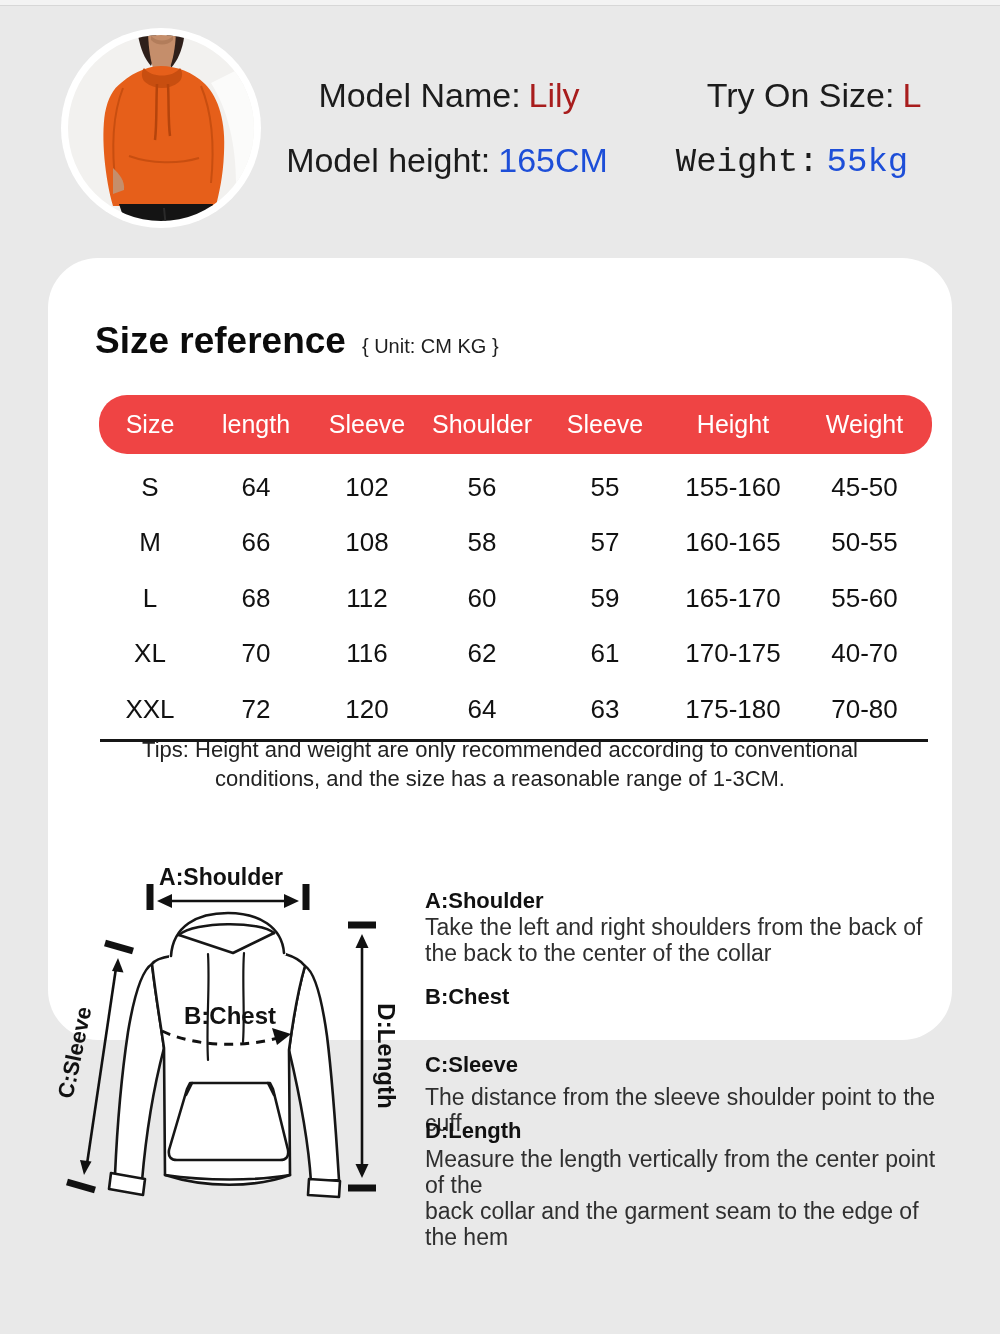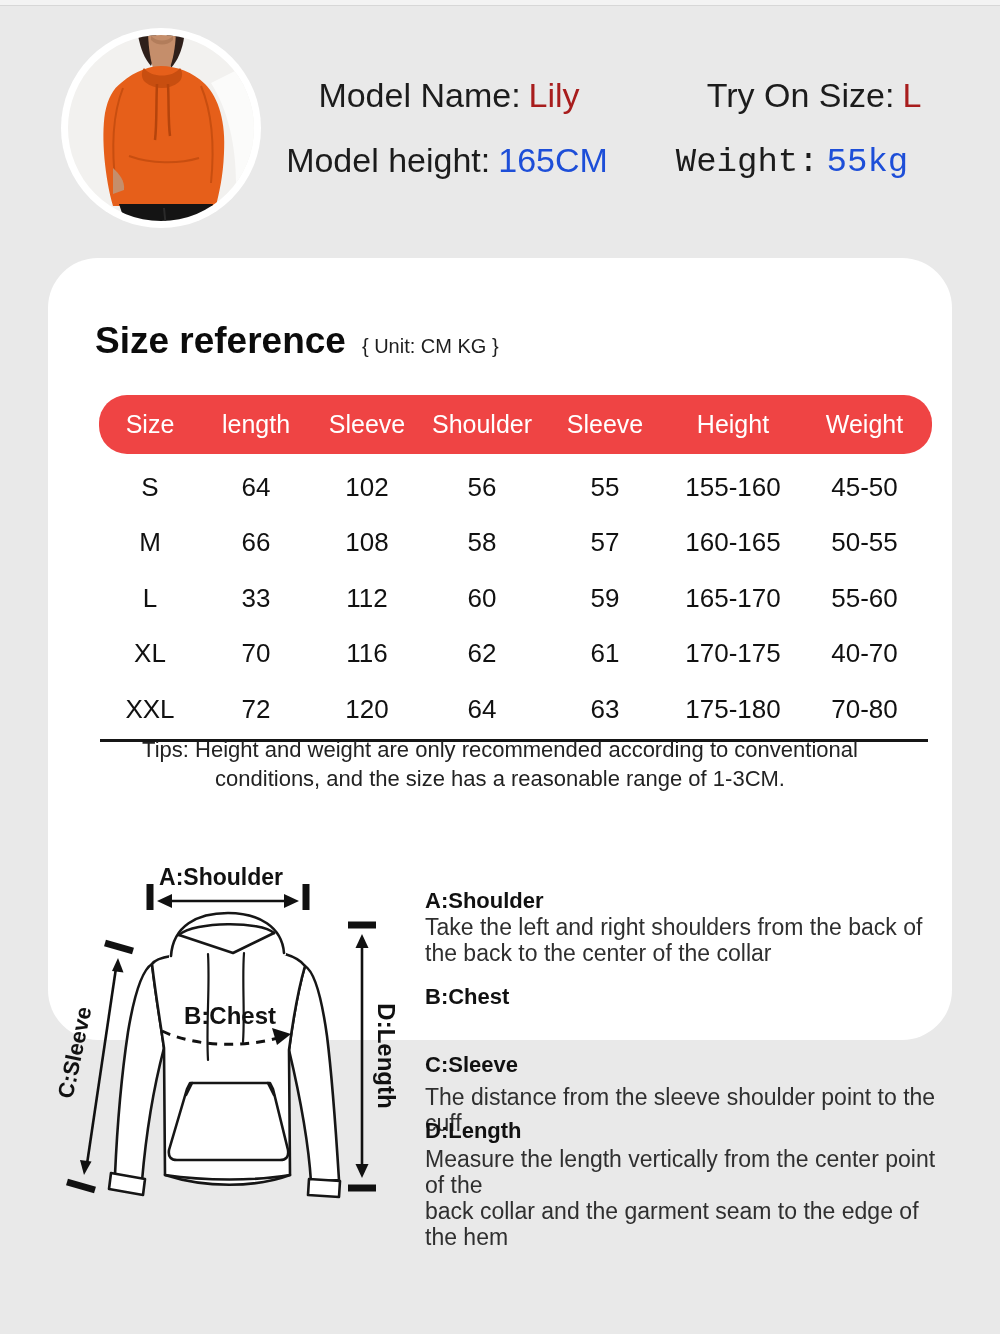--- a/index.html
+++ b/index.html
@@ -134,21 +134,21 @@
       <div class="cell c0">M</div>
       <div class="cell c1">66</div>
       <div class="cell c2">108</div>
       <div class="cell c3">58</div>
       <div class="cell c4">57</div>
       <div class="cell c5">160-165</div>
       <div class="cell c6">50-55</div>
     </div>
     <div class="trow r2">
       <div class="cell c0">L</div>
-      <div class="cell c1">33</div>
+      <div class="cell c1">68</div>
       <div class="cell c2">112</div>
       <div class="cell c3">60</div>
       <div class="cell c4">59</div>
       <div class="cell c5">165-170</div>
       <div class="cell c6">55-60</div>
     </div>
     <div class="trow r3">
       <div class="cell c0">XL</div>
       <div class="cell c1">70</div>
       <div class="cell c2">116</div>

